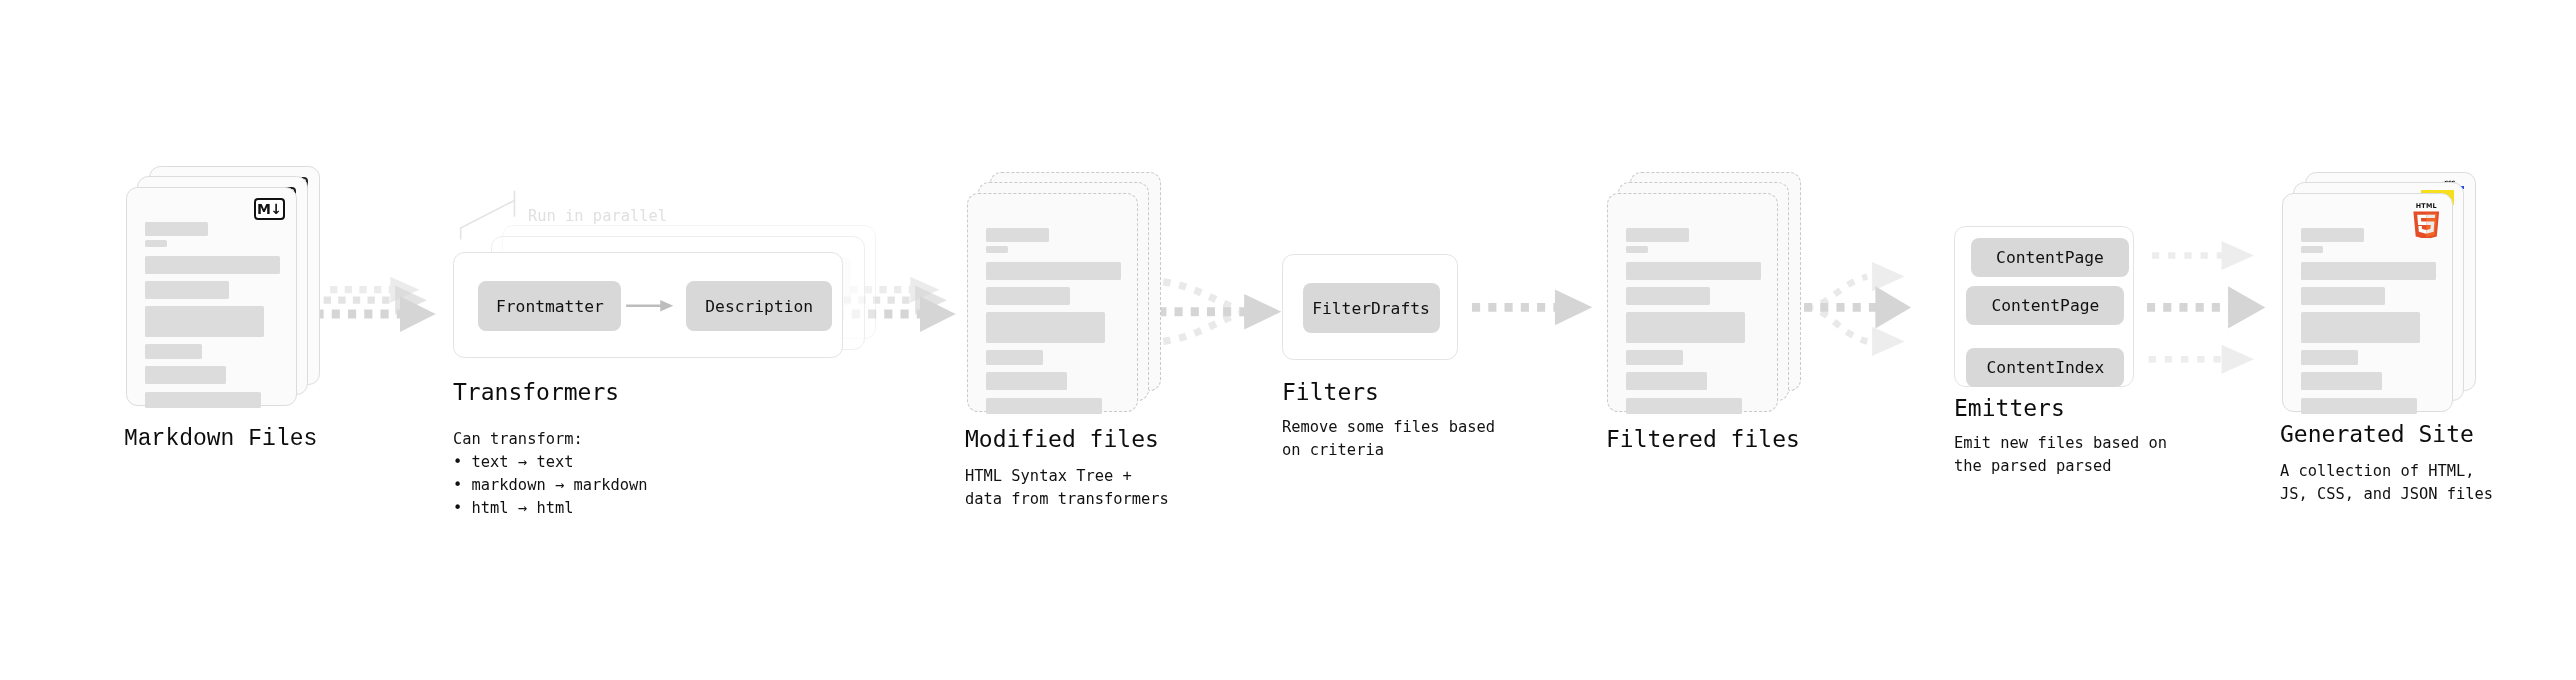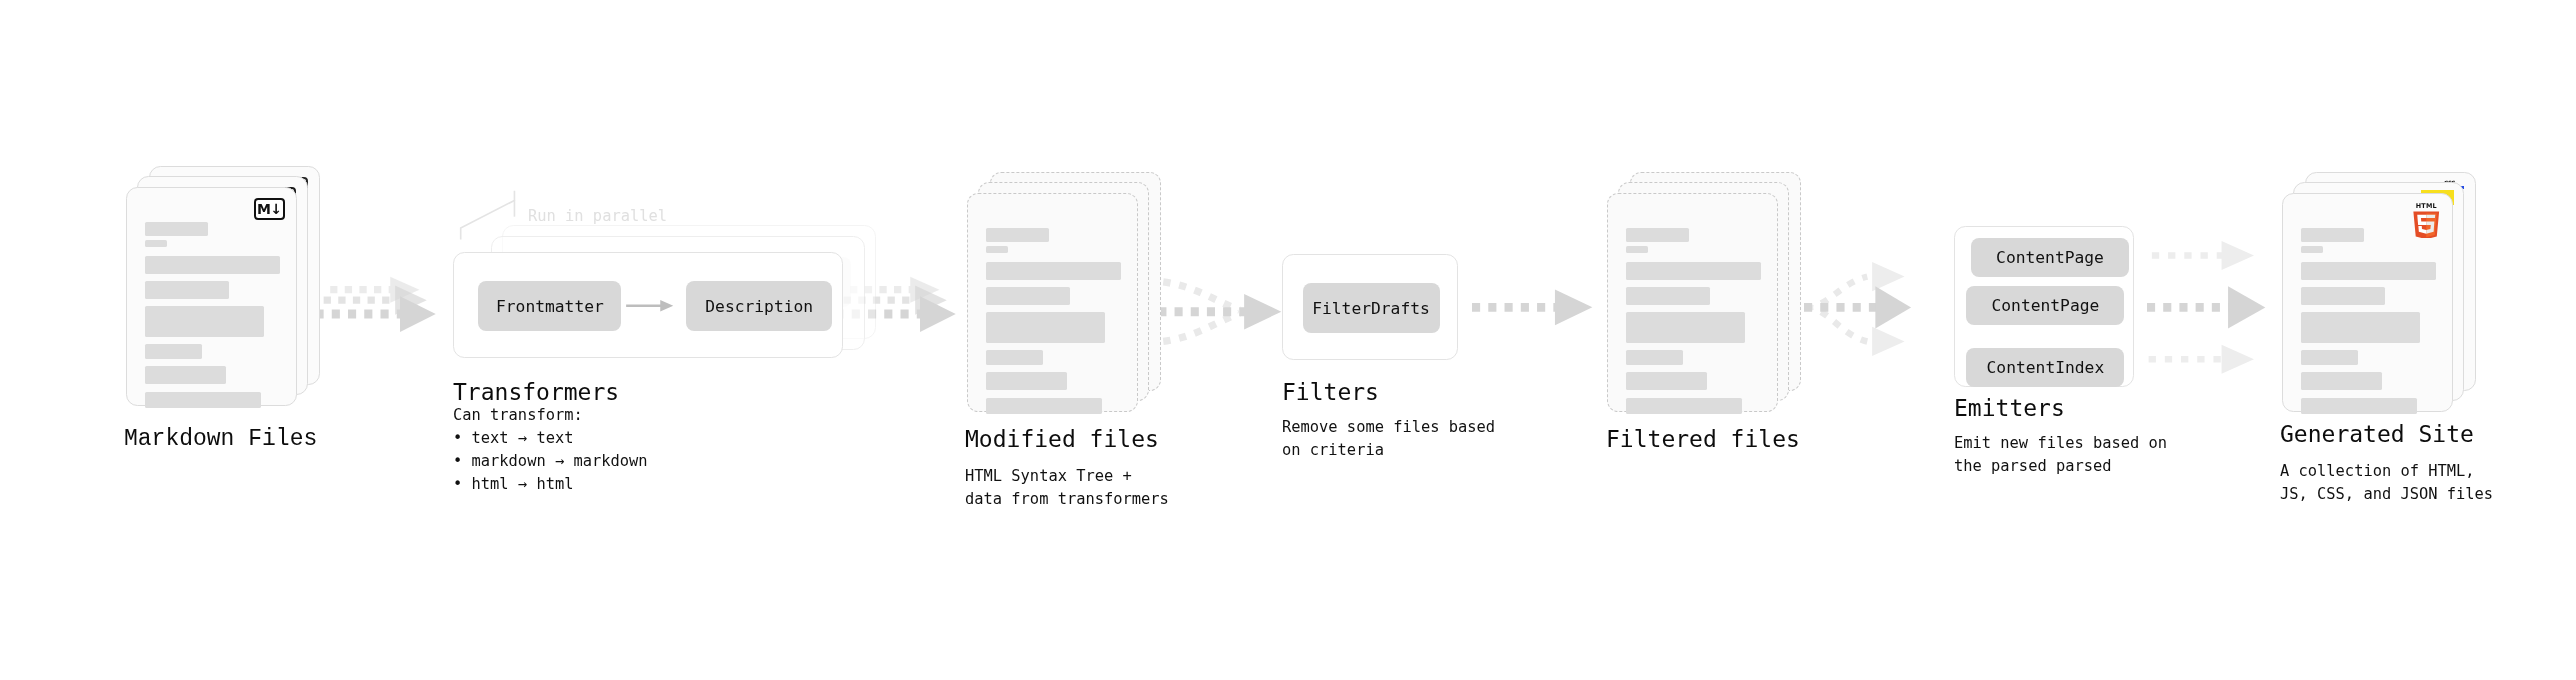--- a/index.html
+++ b/index.html
@@ -231,21 +231,21 @@
   <div class="group-box" style="left:453px; top:252px; width:390px; height:106px; z-index:3;">
     <div class="chip" style="left:24.4px; top:28px; width:143px; height:50px;">Frontmatter</div>
     <div class="chip" style="right:9.8px; top:28px; width:146px; height:50px;">Description</div>
     <svg class="arrow-svg" style="left:172px; top:43px; width:49px; height:19.5px;" viewBox="0 0 60 24">
       <line x1="0" y1="12" x2="44" y2="12" stroke="#bdbdbd" stroke-width="3"></line>
       <polygon points="42,5 58,12 42,19" fill="#bdbdbd"></polygon>
     </svg>
   </div>
 
   <div class="title" style="left:453px; top:379px;">Transformers</div>
-  <div class="desc" style="left:453px; top:404px;">Can transform:
+  <div class="desc" style="left:453px; top:428px;">Can transform:
  • text → text
  • markdown → markdown
  • html → html</div>
 
   <svg class="arrow-svg" style="left:829px; top:275px; width:130px; height:78px;" viewBox="0 0 160 96">
     <g opacity="0.45">
       <line x1="26" y1="18" x2="104" y2="18" stroke="#d5d5d5" stroke-width="9" stroke-dasharray="9 9"></line>
       <polygon points="100,2 136,18 100,34" fill="#d5d5d5"></polygon>
     </g>
     <g opacity="0.65">

